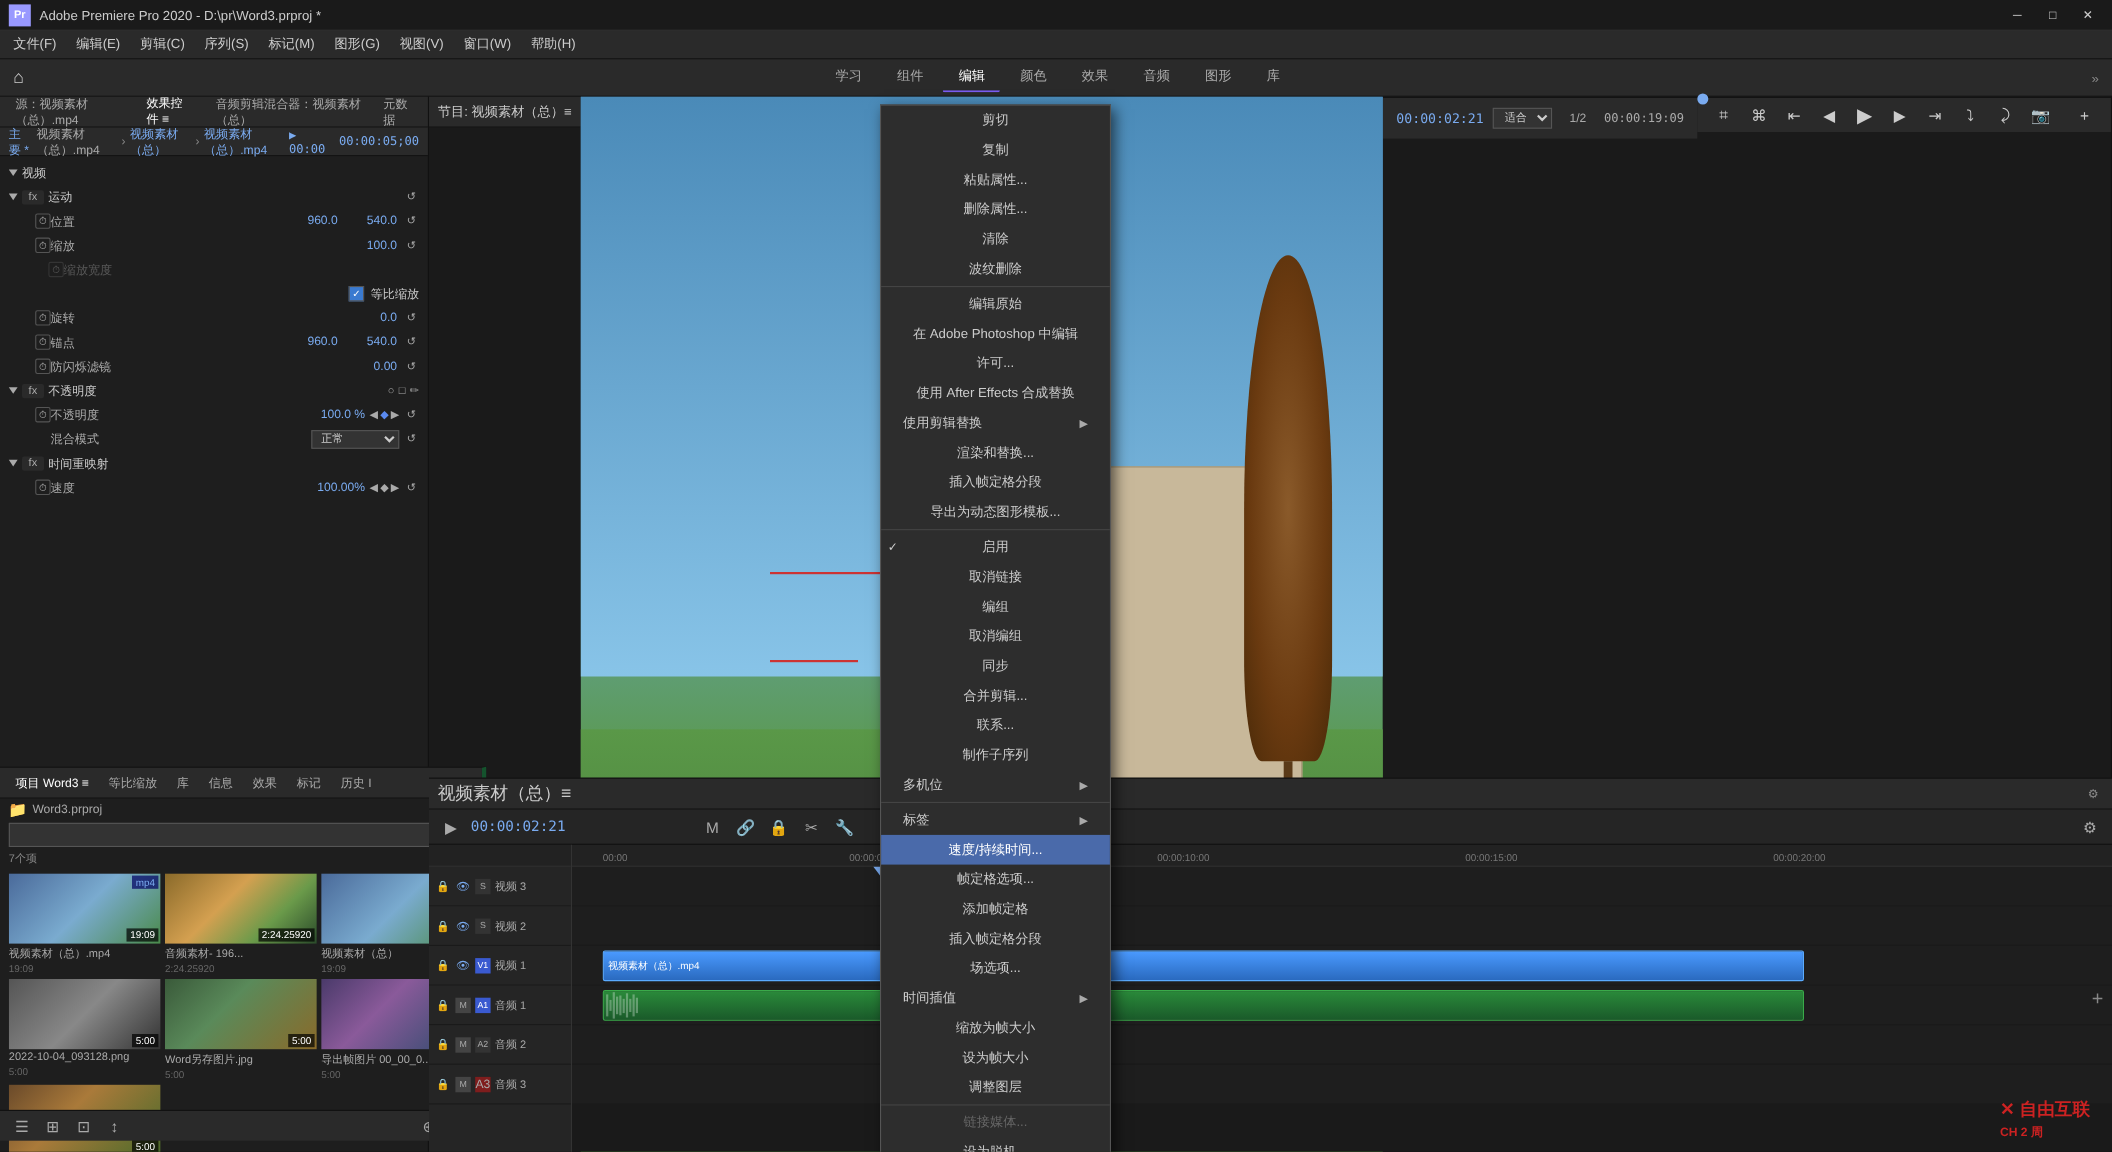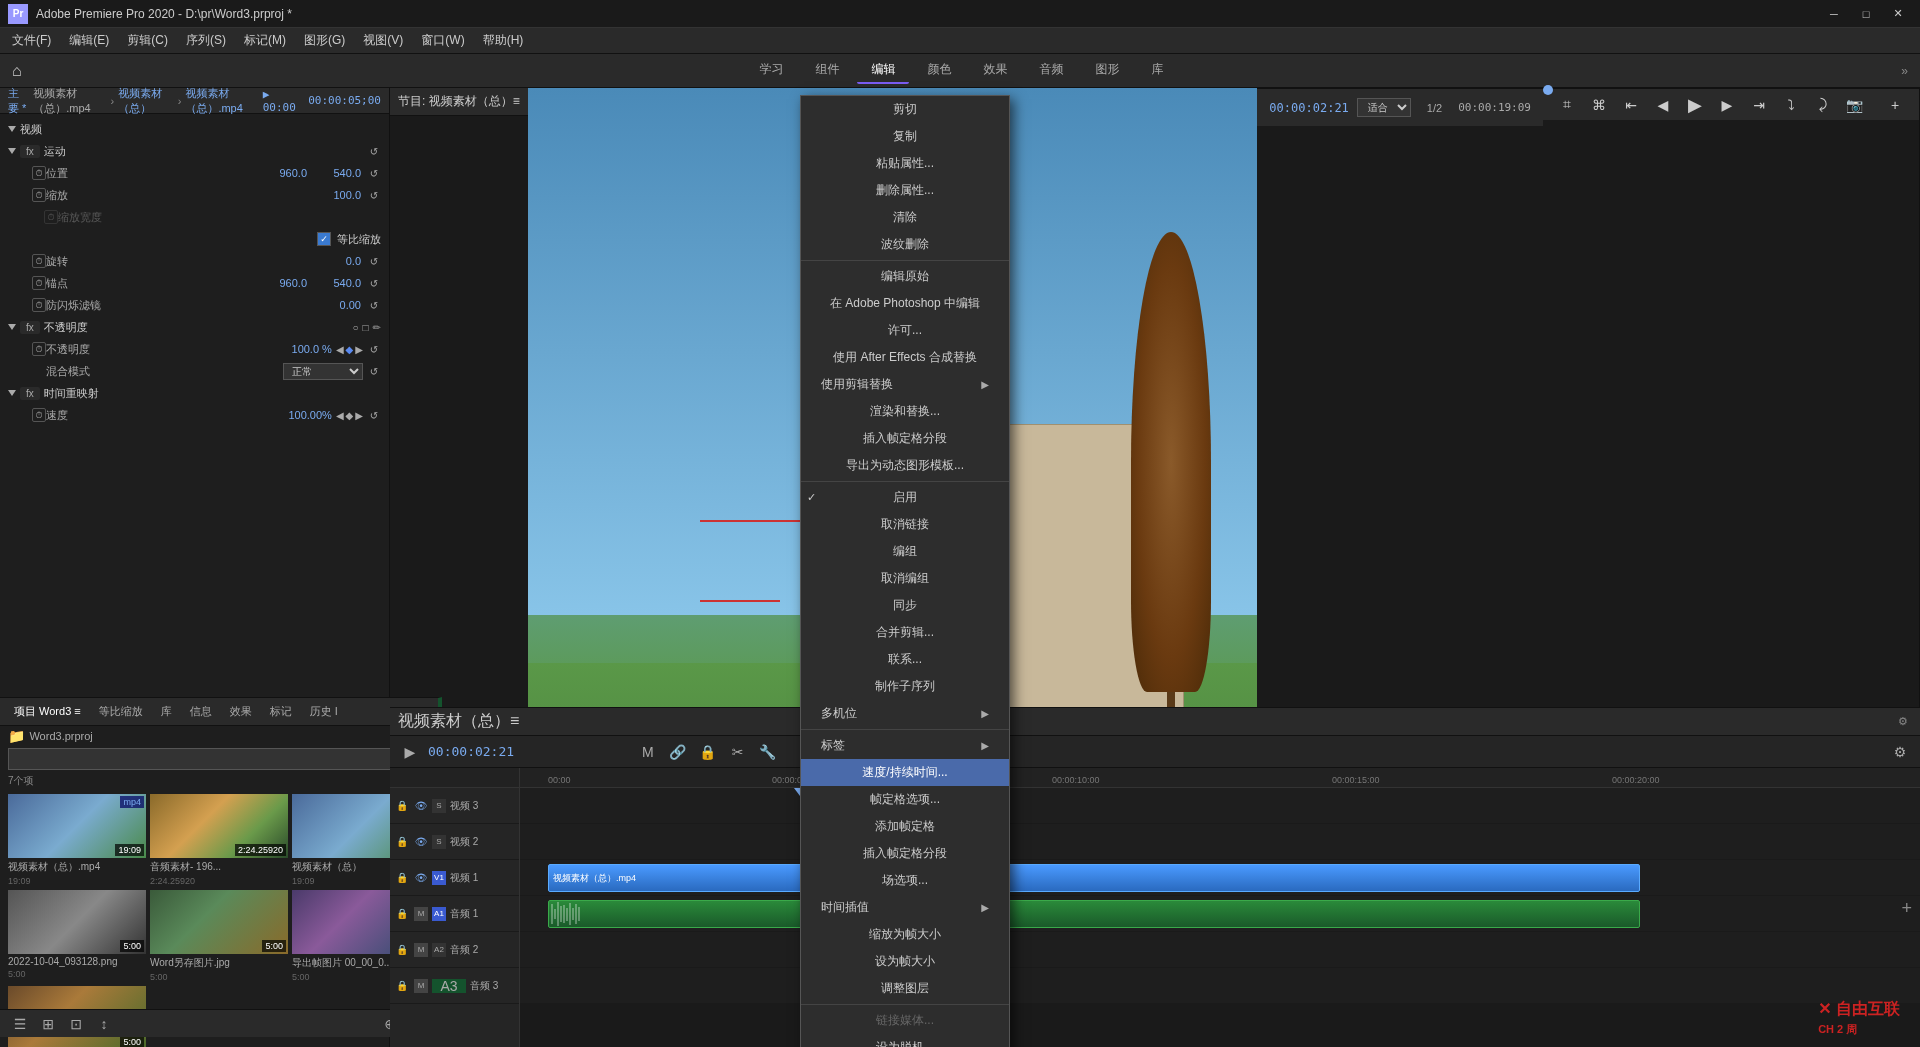--- a/index.html
+++ b/index.html
@@ -769,20 +769,26 @@
     <div class="nav-tab">音频</div>
     <div class="nav-tab">图形</div>
     <div class="nav-tab">库</div>
   </div>
   <span style="color:#888;cursor:pointer">»</span>
 </div>
 
 <div id="main-content">
 
   <div id="left-panel">
+    <div class="panel-header">
+      <span class="panel-tab">源：视频素材（总）.mp4</span>
+      <span class="panel-tab active">效果控件 ≡</span>
+      <span class="panel-tab">音频剪辑混合器：视频素材（总）</span>
+      <span class="panel-tab">元数据</span>
+    </div>
     <div class="panel-source-bar">
       <span class="source-breadcrumb">主要 *</span>
       <span style="color:#aaa">视频素材（总）.mp4</span>
       <span style="color:#888">›</span>
       <span class="source-breadcrumb">视频素材（总）</span>
       <span style="color:#888">›</span>
       <span class="source-breadcrumb">视频素材（总）.mp4</span>
       <span style="margin-left:auto;color:#7aabf0;font-family:monospace;font-size:11px">▶ 00:00</span>
       <span style="color:#7aabf0;font-family:monospace;font-size:11px;margin-left:8px">00:00:05;00</span>
     </div>
@@ -1114,21 +1120,21 @@
       <div class="track-label audio track-label-a2">
         <span class="track-lock-btn">🔒</span>
         <span class="track-mute-btn">M</span>
         <span style="width:14px;height:14px;background:#333;font-size:8px;display:flex;align-items:center;justify-content:center;color:#aaa">A2</span>
         <span class="track-name">音频 2</span>
       </div>
 
       <div class="track-label audio track-label-a3">
         <span class="track-lock-btn">🔒</span>
         <span class="track-mute-btn">M</span>
-        <span style="width:34px;height:14px;background:#14532d;font-size:14px;display:flex;align-items:center;justify-content:center;color:#aaa">A3</span>
+        <span style="width:14px;height:14px;background:#7f1d1d;font-size:11px;display:flex;align-items:center;justify-content:center;color:#aaa">A3</span>
         <span class="track-name">音频 3</span>
       </div>
     </div>
 
     <div class="timeline-tracks">
 
       <div class="timeline-ruler">
         <span class="ruler-mark" style="left:2%">00:00</span>
         <span class="ruler-mark" style="left:18%">00:00:05:00</span>
         <span class="ruler-mark" style="left:38%">00:00:10:00</span>

